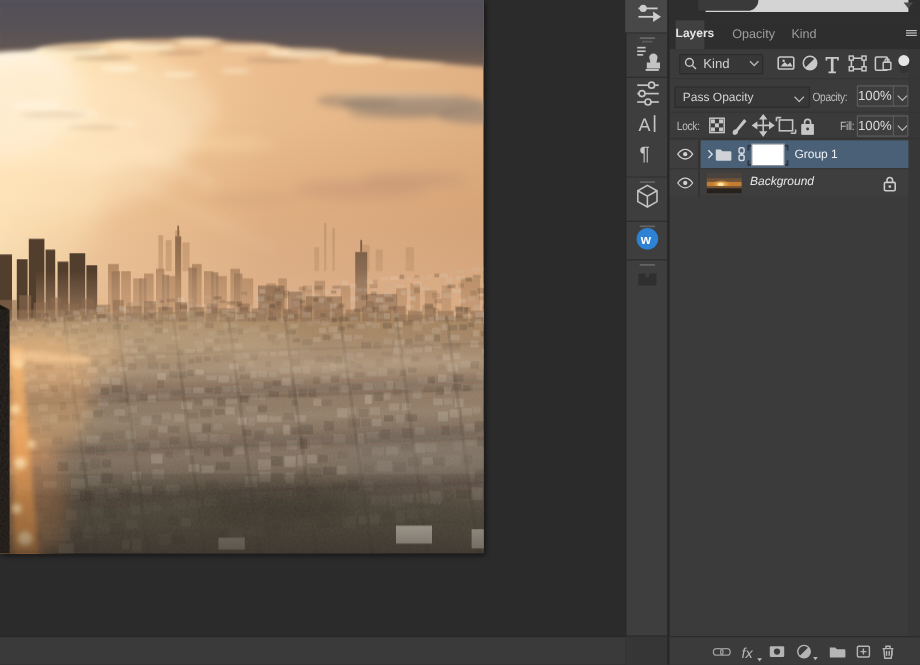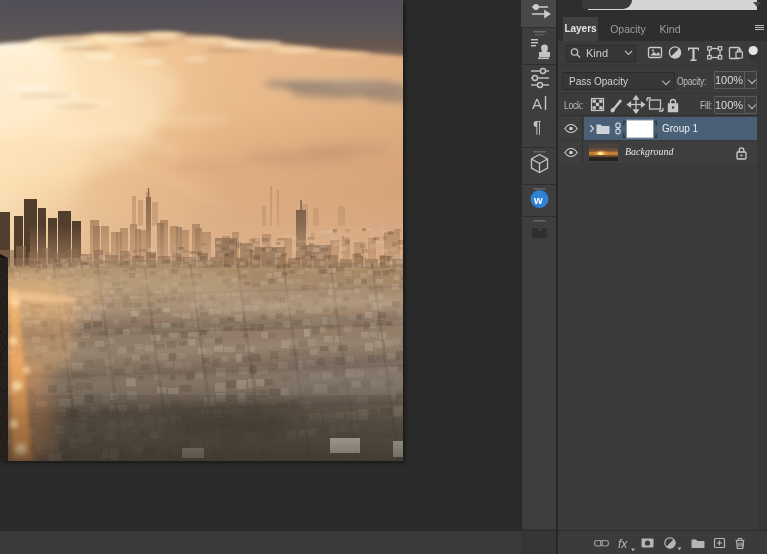--- a/index.html
+++ b/index.html
@@ -17,42 +17,42 @@
 
   
   #paneltop { left:0; top:0; width:211px; height:17px; background:#2e2e2e; }
   #lightbar { left:30px; top:0px; width:169px; height:10px; background:#d4d4d4; }
   #lightbar-tab { left:24px; top:0px; width:50px; height:9px; background:#3a3a3a; border-radius:0 0 9px 0; }
   #lightbar-arr { right:8px; top:2px; width:0; height:0; border-left:4px solid transparent; border-right:4px solid transparent; border-top:5px solid #4a4a4a; }
 
   
   #tabbar { left:0; top:17px; width:211px; height:24px; background:#2e2e2e; }
   .tab { position:absolute; top:0; height:24px; line-height:24px; font-size:10.5px; color:#9e9e9e; text-align:center; }
-  #tab-layers { left:5px; width:35px; background:#404040; color:#e4e4e4; font-weight:bold; font-size:10px; }
+  #tab-layers { left:5px; width:24px; background:#404040; color:#e4e4e4; font-weight:bold; font-size:10px; }
   #tab-channels { left:43px; width:54px; }
   #tab-paths { left:90px; width:44px; }
   #panelmenu { right:5px; top:8px; width:9px; height:7px; }
   #panelmenu div { height:1px; background:#bdbdbd; margin-bottom:1px; }
 
   
   .inset { background:#373737; border:1px solid #2c2c2c; border-radius:1px; }
   .valuebox { background:#3e3e3e; border:1px solid #5c5c5c; border-radius:1px; color:#dadada; font-size:11px; text-align:left; }
   .lbl { position:absolute; font-size:10px; color:#bcbcbc; letter-spacing:-0.3px; transform:scaleX(0.85); transform-origin:0 0; }
   .chev { position:absolute; width:7px; height:7px; }
   .chev:before { content:""; position:absolute; left:0; top:1px; width:5px; height:5px;
      border-right:1px solid #bdbdbd; border-bottom:1px solid #bdbdbd; transform:rotate(45deg); }
 
   #row-filter { left:0; top:41px; width:211px; height:24px; }
   #searchbox { position:absolute; left:8px; top:4px; width:70px; height:17px; }
   #row-blend { left:0; top:65px; width:211px; height:28px; border-top:1px solid #353535; }
   #row-lock  { left:0; top:93px; width:211px; height:23px; border-top:1px solid #353535; border-bottom:1px solid #323232;}
 
   
   #row-group { left:0; top:117px; width:199px; height:23px; background:#3e3e3e; }
-  #row-bg    { left:0; top:140px; width:199px; height:23px; background:#3e3e3e; border-top:1px solid #363636;font-family:Liberation Serif, serif; }
+  #row-bg    { left:0; top:140px; width:199px; height:23px; background:#3e3e3e; border-top:1px solid #363636; }
   .eyecol { position:absolute; left:0; top:0; width:25px; height:23px; border-right:1px solid #2f2f2f; }
   #grouprow-blue { position:absolute; left:26px; top:0; width:173px; height:23px; background:#4a6077; }
   .lname { position:absolute; font-size:11px; color:#e7e7e7; }
 
   
   #pfooter { left:0; top:530px; width:211px; height:24px; background:#3b3b3b; border-top:1px solid #2c2c2c; }
 
   svg { position:absolute; overflow:visible; }
 </style>
 </head>

